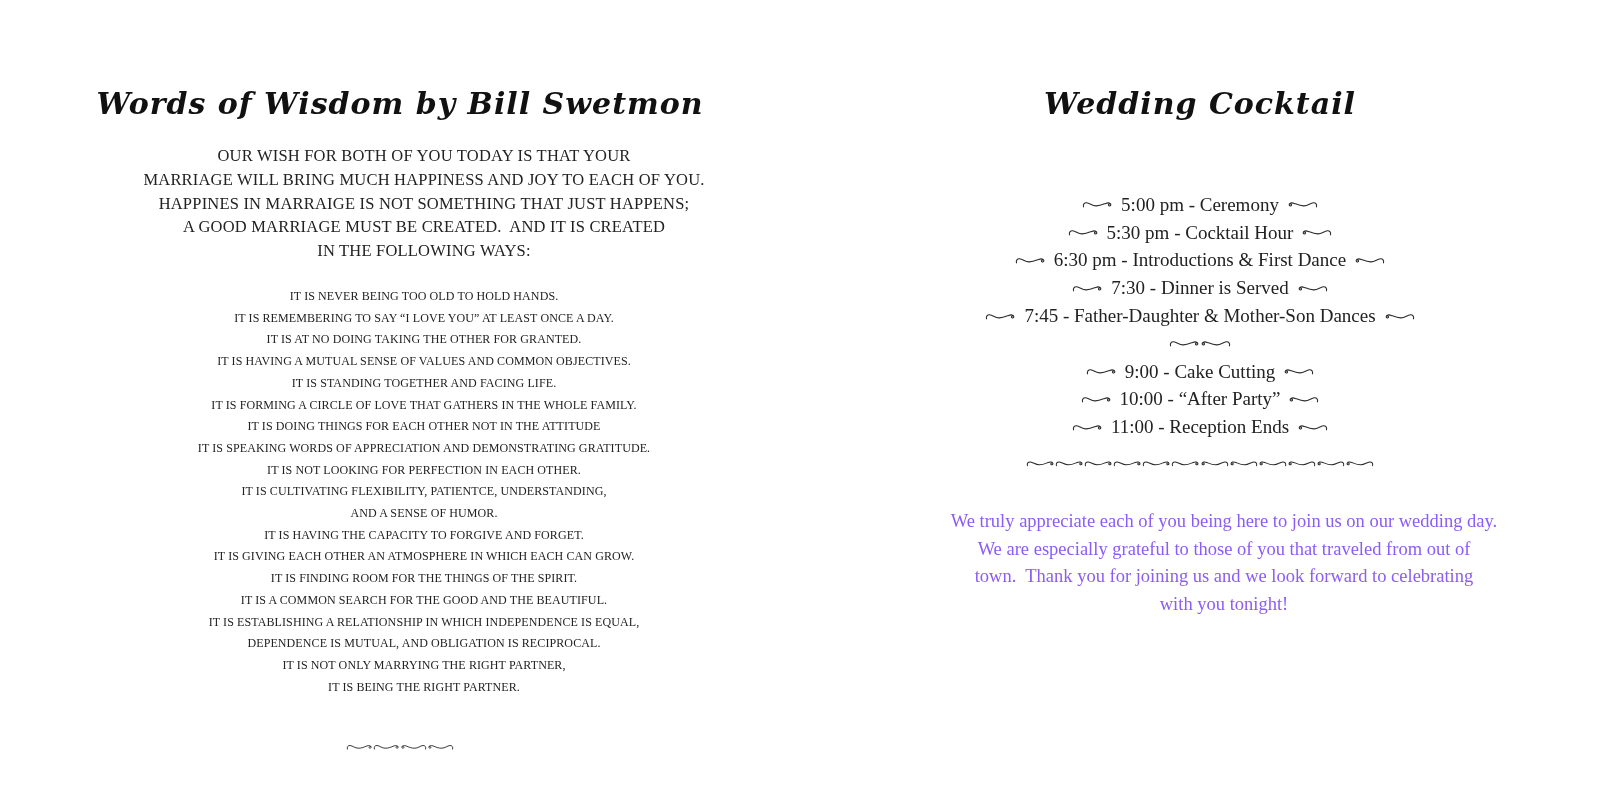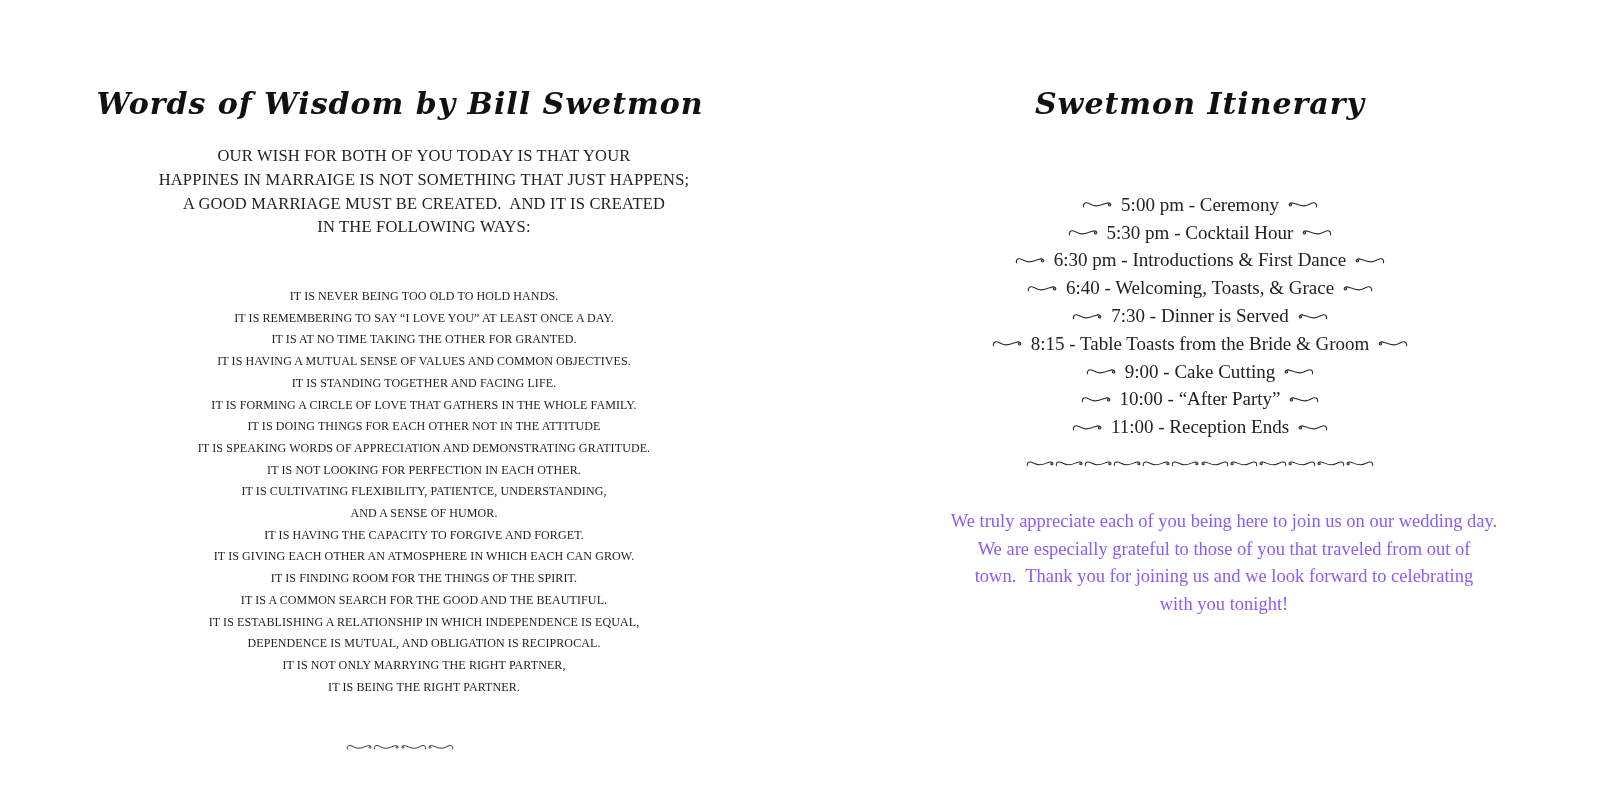--- a/index.html
+++ b/index.html
@@ -55,29 +55,30 @@
     </g>
   </defs>
 </svg>
 
 <section class="page" id="page-left">
 
   <h1 class="script-title" id="wow-title">Words of Wisdom by Bill Swetmon</h1>
 
   <div class="caps-block" id="wow-intro">
     <div class="line">OUR WISH FOR BOTH OF YOU TODAY IS THAT YOUR</div>
+    <div class="line">MARRIAGE WILL BRING MUCH HAPPINESS AND JOY TO EACH OF YOU.</div>
     <div class="line">HAPPINES IN MARRAIGE IS NOT SOMETHING THAT JUST HAPPENS;</div>
     <div class="line">A GOOD MARRIAGE MUST BE CREATED.  AND IT IS CREATED</div>
     <div class="line">IN THE FOLLOWING WAYS:</div>
   </div>
 
   <div class="caps-block" id="wow-body">
     <div class="line">IT IS NEVER BEING TOO OLD TO HOLD HANDS.</div>
     <div class="line">IT IS REMEMBERING TO SAY “I LOVE YOU” AT LEAST ONCE A DAY.</div>
-    <div class="line">IT IS AT NO TIME TAKING THE OTHER FOR GRANTED.</div>
+    <div class="line">IT IS AT NO DOING TAKING THE OTHER FOR GRANTED.</div>
     <div class="line">IT IS HAVING A MUTUAL SENSE OF VALUES AND COMMON OBJECTIVES.</div>
     <div class="line">IT IS STANDING TOGETHER AND FACING LIFE.</div>
     <div class="line">IT IS FORMING A CIRCLE OF LOVE THAT GATHERS IN THE WHOLE FAMILY.</div>
     <div class="line">IT IS DOING THINGS FOR EACH OTHER NOT IN THE ATTITUDE</div>
     <div class="line">IT IS SPEAKING WORDS OF APPRECIATION AND DEMONSTRATING GRATITUDE.</div>
     <div class="line">IT IS NOT LOOKING FOR PERFECTION IN EACH OTHER.</div>
     <div class="line">IT IS CULTIVATING FLEXIBILITY, PATIENTCE, UNDERSTANDING,</div>
     <div class="line">AND A SENSE OF HUMOR.</div>
     <div class="line">IT IS HAVING THE CAPACITY TO FORGIVE AND FORGET.</div>
     <div class="line">IT IS GIVING EACH OTHER AN ATMOSPHERE IN WHICH EACH CAN GROW.</div>
@@ -100,21 +101,21 @@
         <use href="#flourish"></use>
       </svg>
     <svg class="fl mir" viewBox="0 0 40 14" width="27" height="10">
         <use href="#flourish"></use>
       </svg>
   </div>
 </section>
 
 <section class="page" id="page-right">
 
-  <h1 class="script-title" id="wi-title">Swetmon Itinerary</h1>
+  <h1 class="script-title" id="wi-title">Wedding Cocktail</h1>
 
   <div id="itinerary">
     <div class="it-line">
       <svg class="fl" viewBox="0 0 40 14" width="31" height="11">
           <use href="#flourish"></use>
         </svg>
       <span class="it-text">5:00 pm - Ceremony</span>
       <svg class="fl mir" viewBox="0 0 40 14" width="31" height="11">
           <use href="#flourish"></use>
         </svg>
@@ -134,39 +135,38 @@
         </svg>
       <span class="it-text">6:30 pm - Introductions &amp; First Dance</span>
       <svg class="fl mir" viewBox="0 0 40 14" width="31" height="11">
           <use href="#flourish"></use>
         </svg>
     </div>
     <div class="it-line">
       <svg class="fl" viewBox="0 0 40 14" width="31" height="11">
           <use href="#flourish"></use>
         </svg>
-      <span class="it-text">6:40 - Welcoming, Toasts, &amp; Grace</span>
-      <svg class="fl mir" viewBox="0 0 40 14" width="31" height="11">
-          <use href="#flourish"></use>
-        </svg>
-    </div>
-    <div class="it-line">
-      <svg class="fl" viewBox="0 0 40 14" width="31" height="11">
-          <use href="#flourish"></use>
-        </svg>
       <span class="it-text">7:30 - Dinner is Served</span>
       <svg class="fl mir" viewBox="0 0 40 14" width="31" height="11">
           <use href="#flourish"></use>
         </svg>
     </div>
     <div class="it-line">
       <svg class="fl" viewBox="0 0 40 14" width="31" height="11">
           <use href="#flourish"></use>
         </svg>
-      <span class="it-text">8:15 - Table Toasts from the Bride &amp; Groom</span>
+      <span class="it-text">7:45 - Father-Daughter &amp; Mother-Son Dances</span>
+      <svg class="fl mir" viewBox="0 0 40 14" width="31" height="11">
+          <use href="#flourish"></use>
+        </svg>
+    </div>
+    <div class="it-line">
+      <svg class="fl" viewBox="0 0 40 14" width="31" height="11">
+          <use href="#flourish"></use>
+        </svg>
       <svg class="fl mir" viewBox="0 0 40 14" width="31" height="11">
           <use href="#flourish"></use>
         </svg>
     </div>
     <div class="it-line">
       <svg class="fl" viewBox="0 0 40 14" width="31" height="11">
           <use href="#flourish"></use>
         </svg>
       <span class="it-text">9:00 - Cake Cutting</span>
       <svg class="fl mir" viewBox="0 0 40 14" width="31" height="11">

